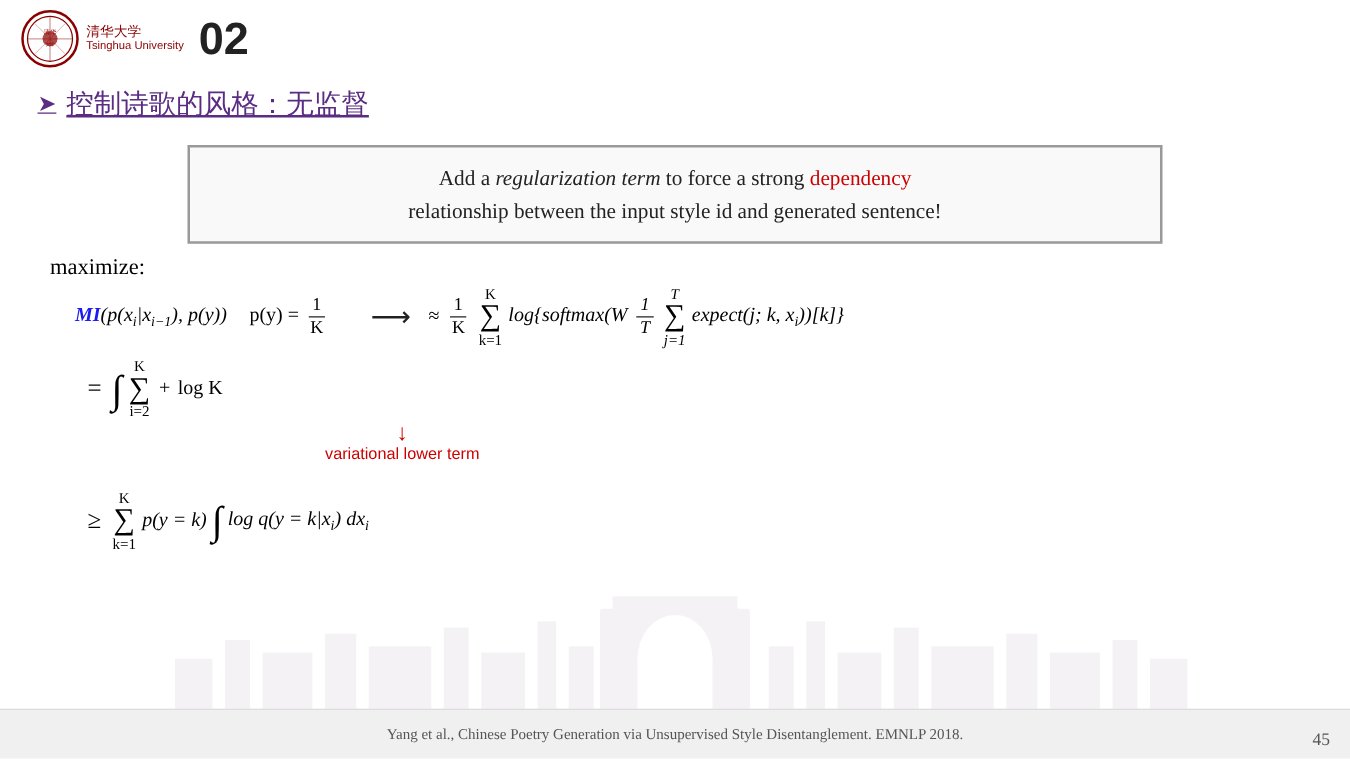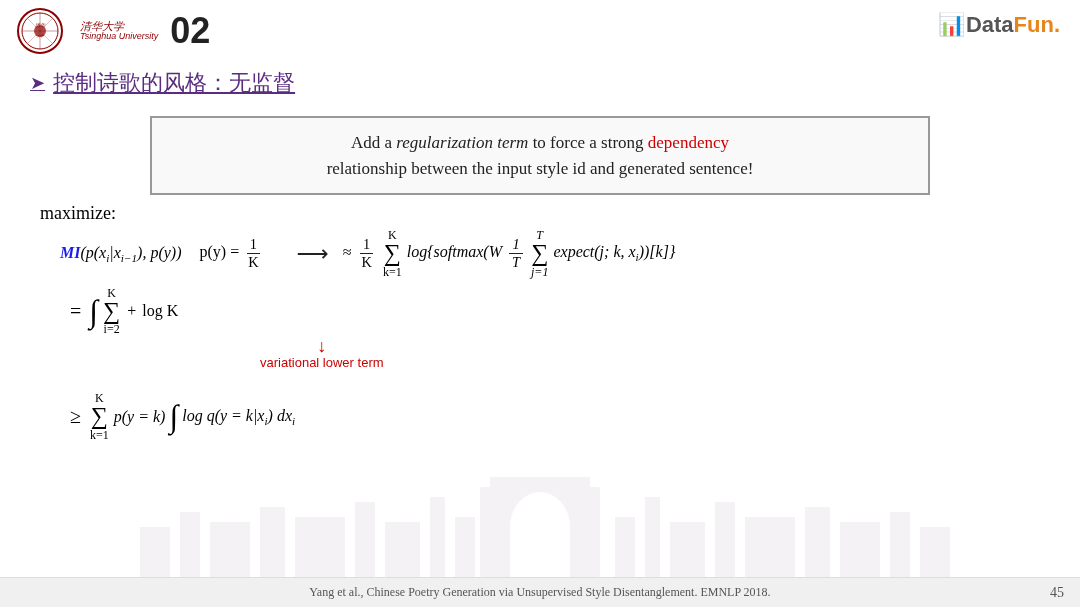--- a/index.html
+++ b/index.html
@@ -18,22 +18,21 @@
       display: flex;
       align-items: center;
       padding: 8px 16px;
       height: 62px;
       position: relative;
     }
 
     .logo-area {
       display: flex;
       align-items: center;
-      gap: 16px;
-      font-style: italic;
+      gap: 5px;
     }
 
     .tsinghua-logo {
       width: 48px;
       height: 48px;
     }
 
     .title-text {
       font-size: 36px;
       font-weight: bold;
@@ -152,21 +151,21 @@
       overflow: hidden;
       pointer-events: none;
     }
 
     
     .footer {
       position: absolute;
       bottom: 0;
       left: 0;
       right: 0;
-      height: 30px;
+      height: 40px;
       background: #f0f0f0;
       display: flex;
       align-items: center;
       justify-content: center;
       font-size: 12px;
       color: #555;
       border-top: 1px solid #ddd;
     }
 
     .page-number {
@@ -197,23 +196,20 @@
       <text x="24" y="30" text-anchor="middle" font-size="3.5" fill="#8B0000" font-family="serif">大学</text>
     </svg>
     <div style="display:flex; flex-direction:column; justify-content:center; line-height:1.1;">
       <span style="font-size:11px; color:#8B0000; font-family:serif;">清华大学</span>
       <span style="font-size:9px; color:#8B0000; font-family:Arial,sans-serif;">Tsinghua University</span>
     </div>
   </div>
 
   <div class="title-text" style="display:inline;">02</div>
 
-  <div class="datafun-logo">
-    <span style="color:#e8851a;">📊</span><span style="color:#555;">Data</span><span style="color:#e8851a;">Fun.</span>
-  </div>
 </div>
 
 <div class="subtitle">
   <span>控制诗歌的风格：无监督</span>
 </div>
 
 <div class="main-content">
 
   <div class="highlight-box">
     <span>Add a </span><span class="italic-term">regularization term</span><span> to force a strong </span><span class="red-term">dependency</span><br>

